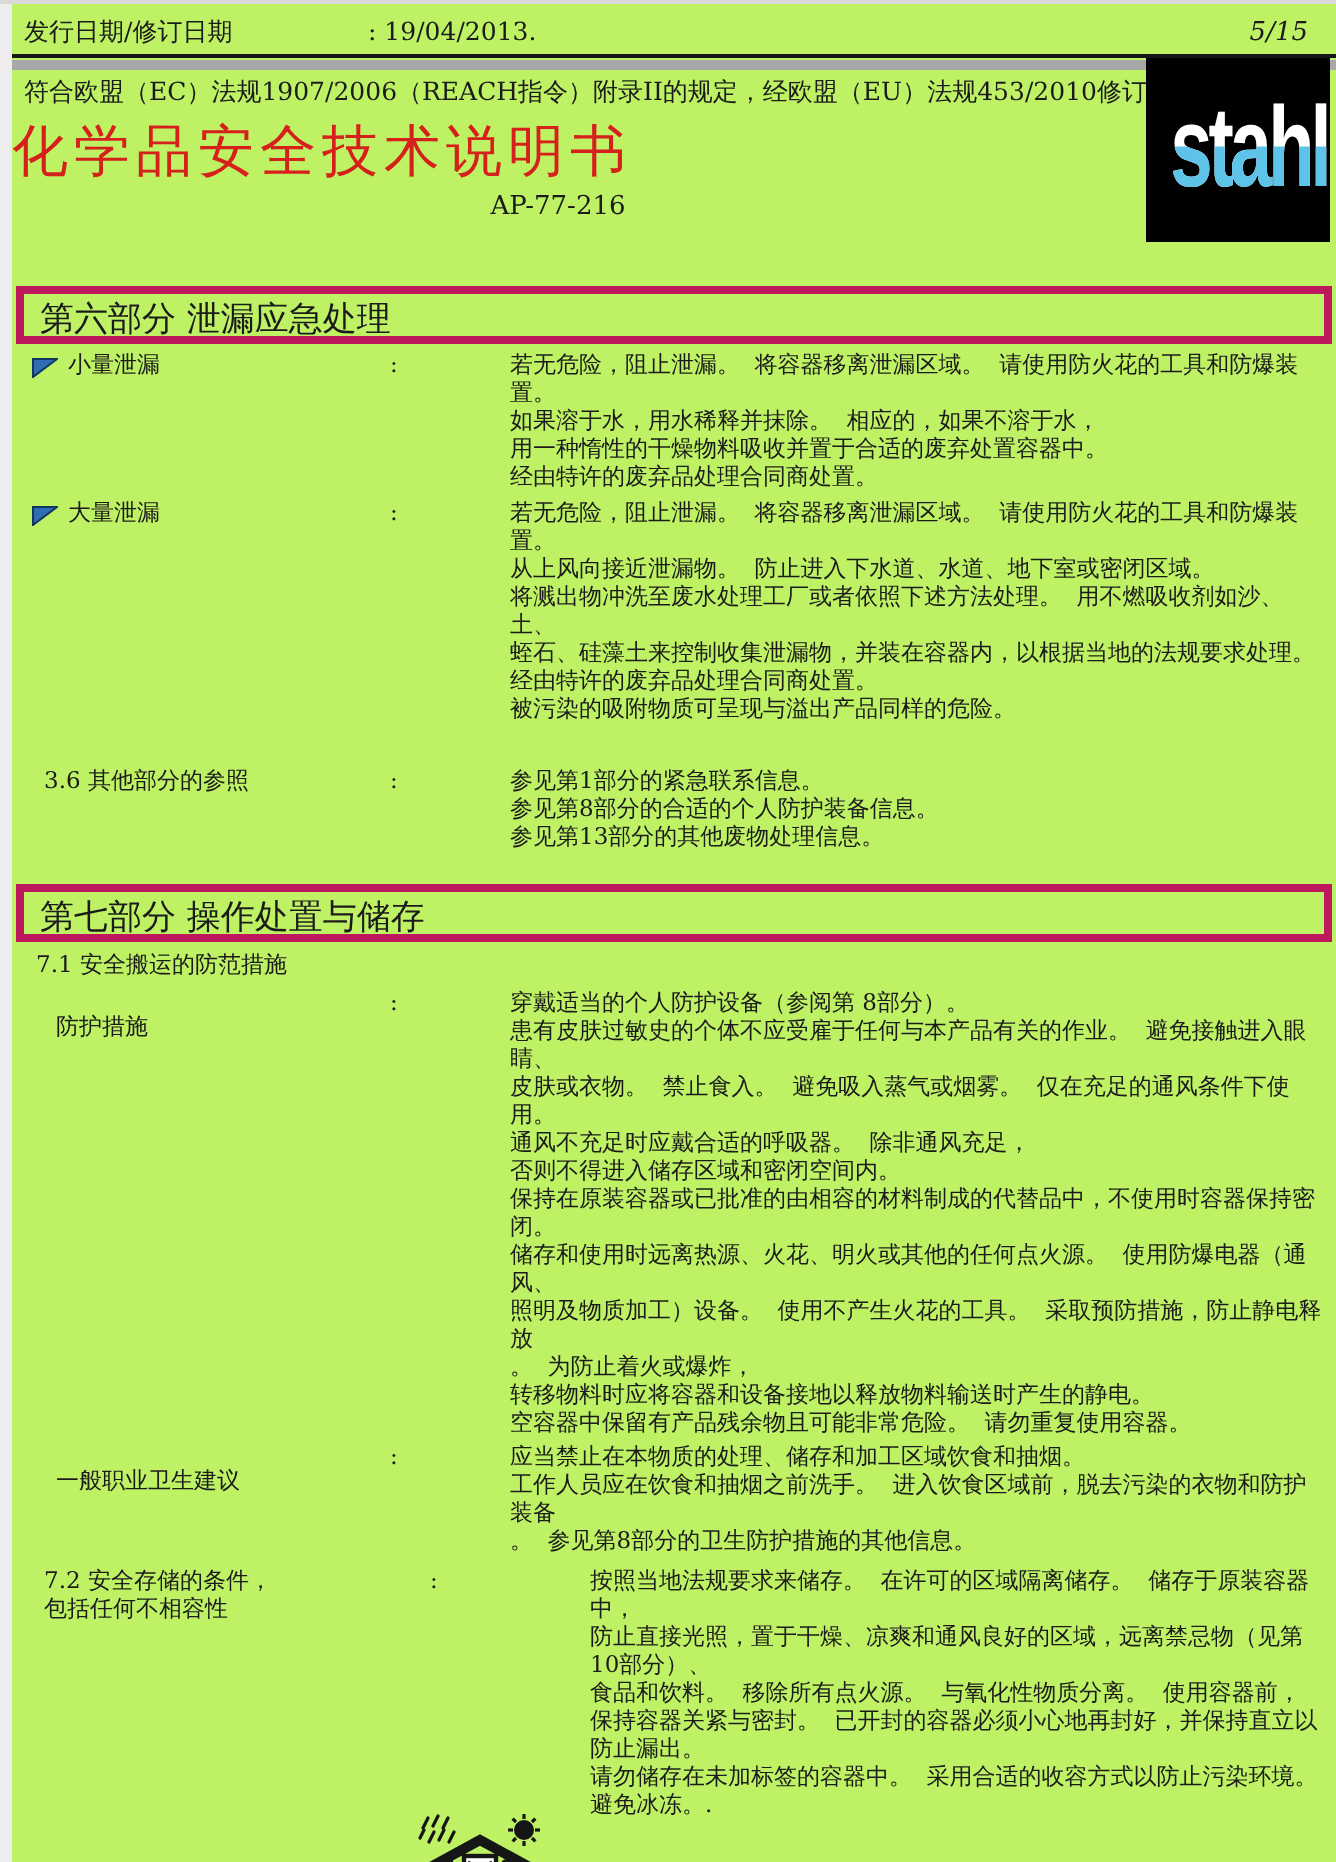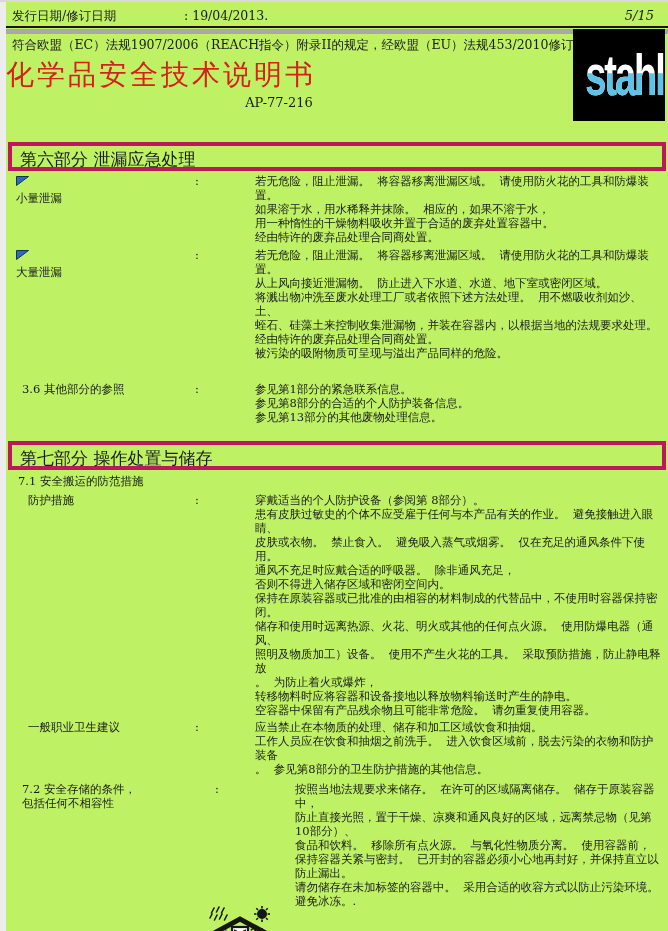--- a/index.html
+++ b/index.html
@@ -44,24 +44,24 @@
     border:4px solid #be185d; margin:0 2px 0 2px;
     font-size:17px; line-height:25px; padding:1px 0 1px 8px; height:29px;
   }
   .sec6 { margin-top:32px; }
   .sec7 { margin-top:17px; }
 
   
   .rows { padding:0 6px 0 4px; }
   .row { display:flex; align-items:flex-start; }
   .lbl { width:185px; flex:none; white-space:pre-line; }
-  .lbl-flag { padding-left:6px; display:flex; align-items:flex-start; gap:5px;flex-direction:column; }
+  .lbl-flag { padding-left:6px; display:flex; align-items:flex-end; gap:5px; }
   .lbl-flag svg { margin-top:2px; flex:none; }
   .lbl-sub { padding-left:12px; }
-  .lbl-name { padding-left:18px; }
+  .lbl-name { padding-left:18px;margin-top:12px; }
   .colon { width:12px; flex:none; }
   .val { flex:1; white-space:pre-wrap;margin-left:48px; }
   .heading { padding-left:8px; }
   .mt3{margin-top:3px;} .mt4{margin-top:4px;} .mt5{margin-top:5px;}
   .mt6{margin-top:6px;gap:20px;} .mt8{margin-top:8px;} .mt12{margin-top:12px;}
 
   .pictogram { margin:-4px 0 0 191px; }
   .heading-73 { margin-top:27px; padding-left:8px; }
   .bottom-rule { margin:13px 18px 0 2px; height:2px; background:#3d3d3d; }
 </style>

